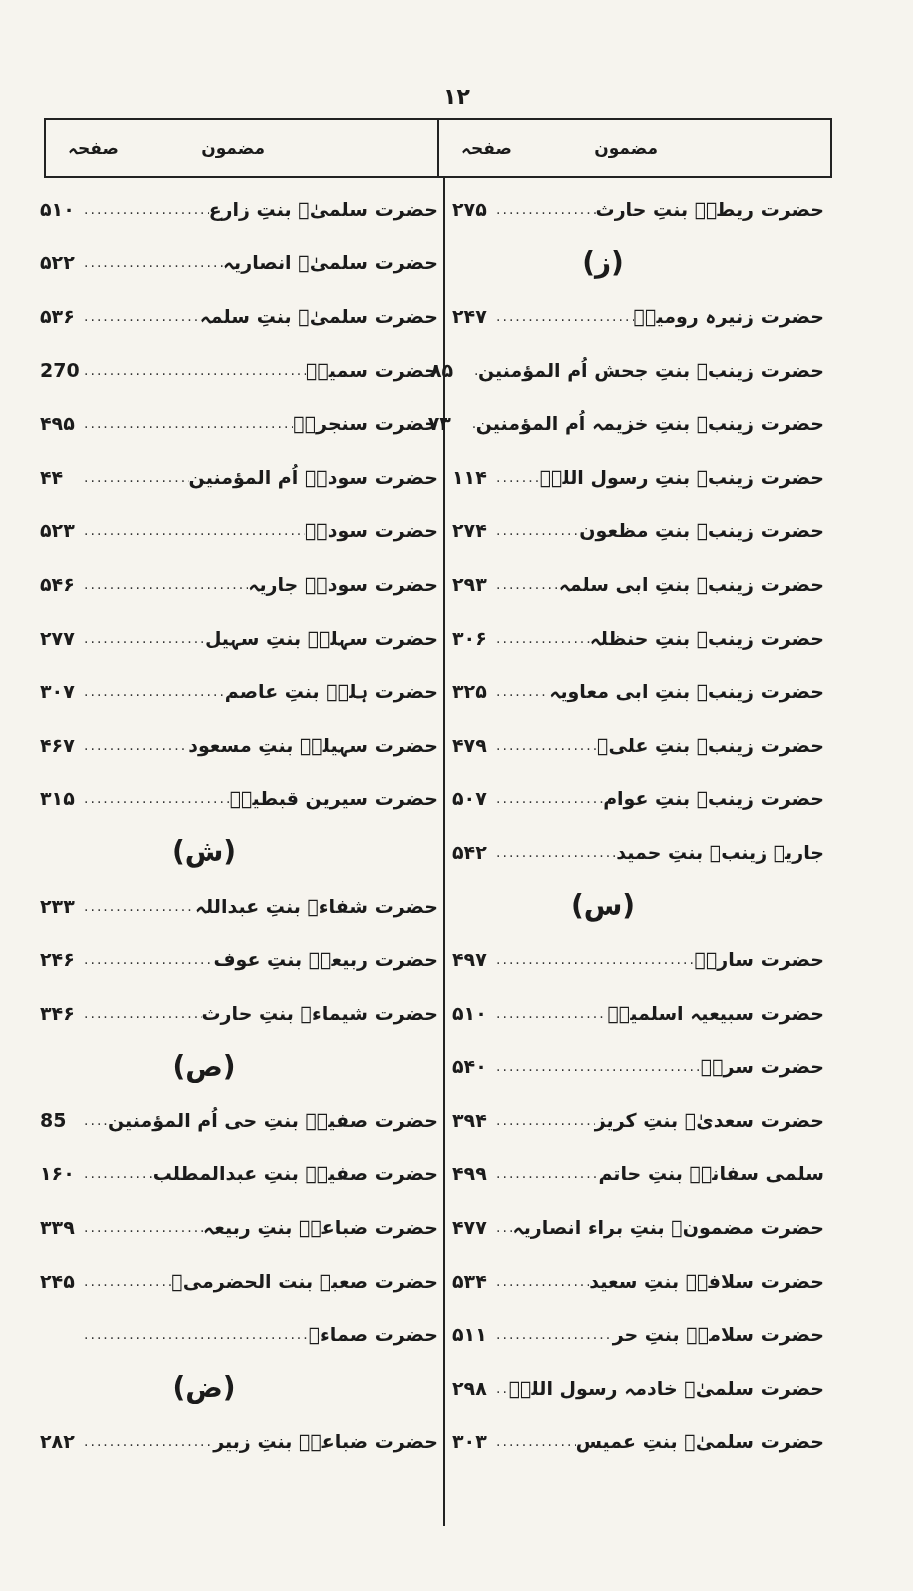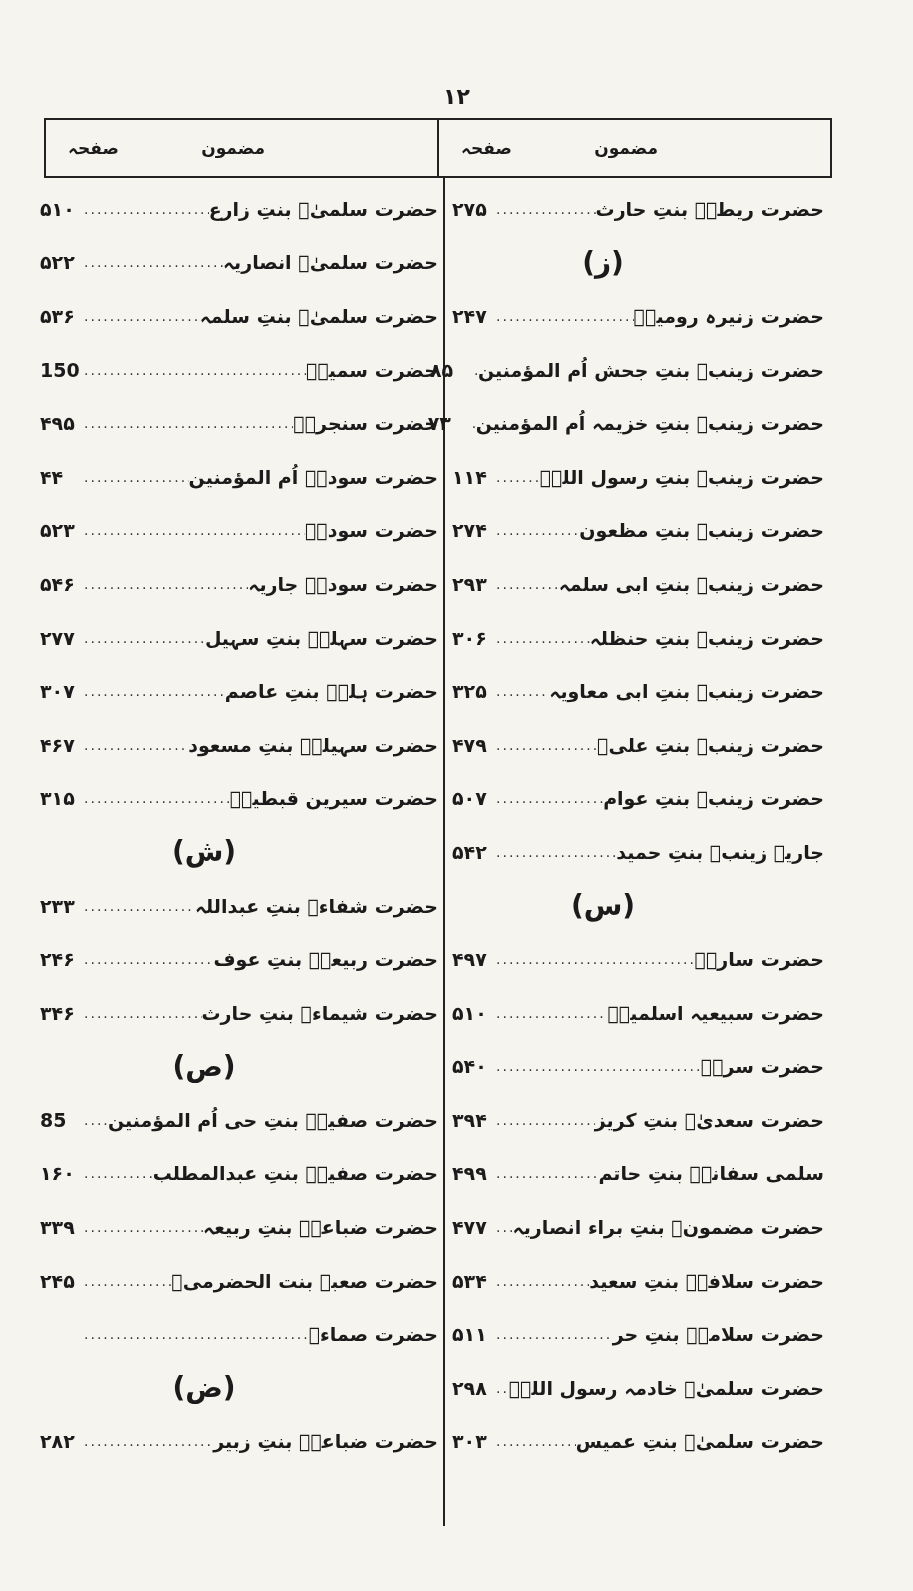--- a/index.html
+++ b/index.html
@@ -203,21 +203,21 @@
       <span class="page">۵۲۲</span>
     </div>
     <div class="row">
       <span class="title">حضرت سلمیٰؓ بنتِ سلمہ</span>
       <span class="dots">..........................................</span>
       <span class="page">۵۳۶</span>
     </div>
     <div class="row">
       <span class="title">حضرت سمیہؓ</span>
       <span class="dots">..........................................</span>
-      <span class="page">150</span>
+      <span class="page">270</span>
     </div>
     <div class="row">
       <span class="title">حضرت سنجرہؓ</span>
       <span class="dots">..........................................</span>
       <span class="page">۴۹۵</span>
     </div>
     <div class="row">
       <span class="title">حضرت سودہؓ اُم المؤمنین</span>
       <span class="dots">..........................................</span>
       <span class="page">۴۴</span>

